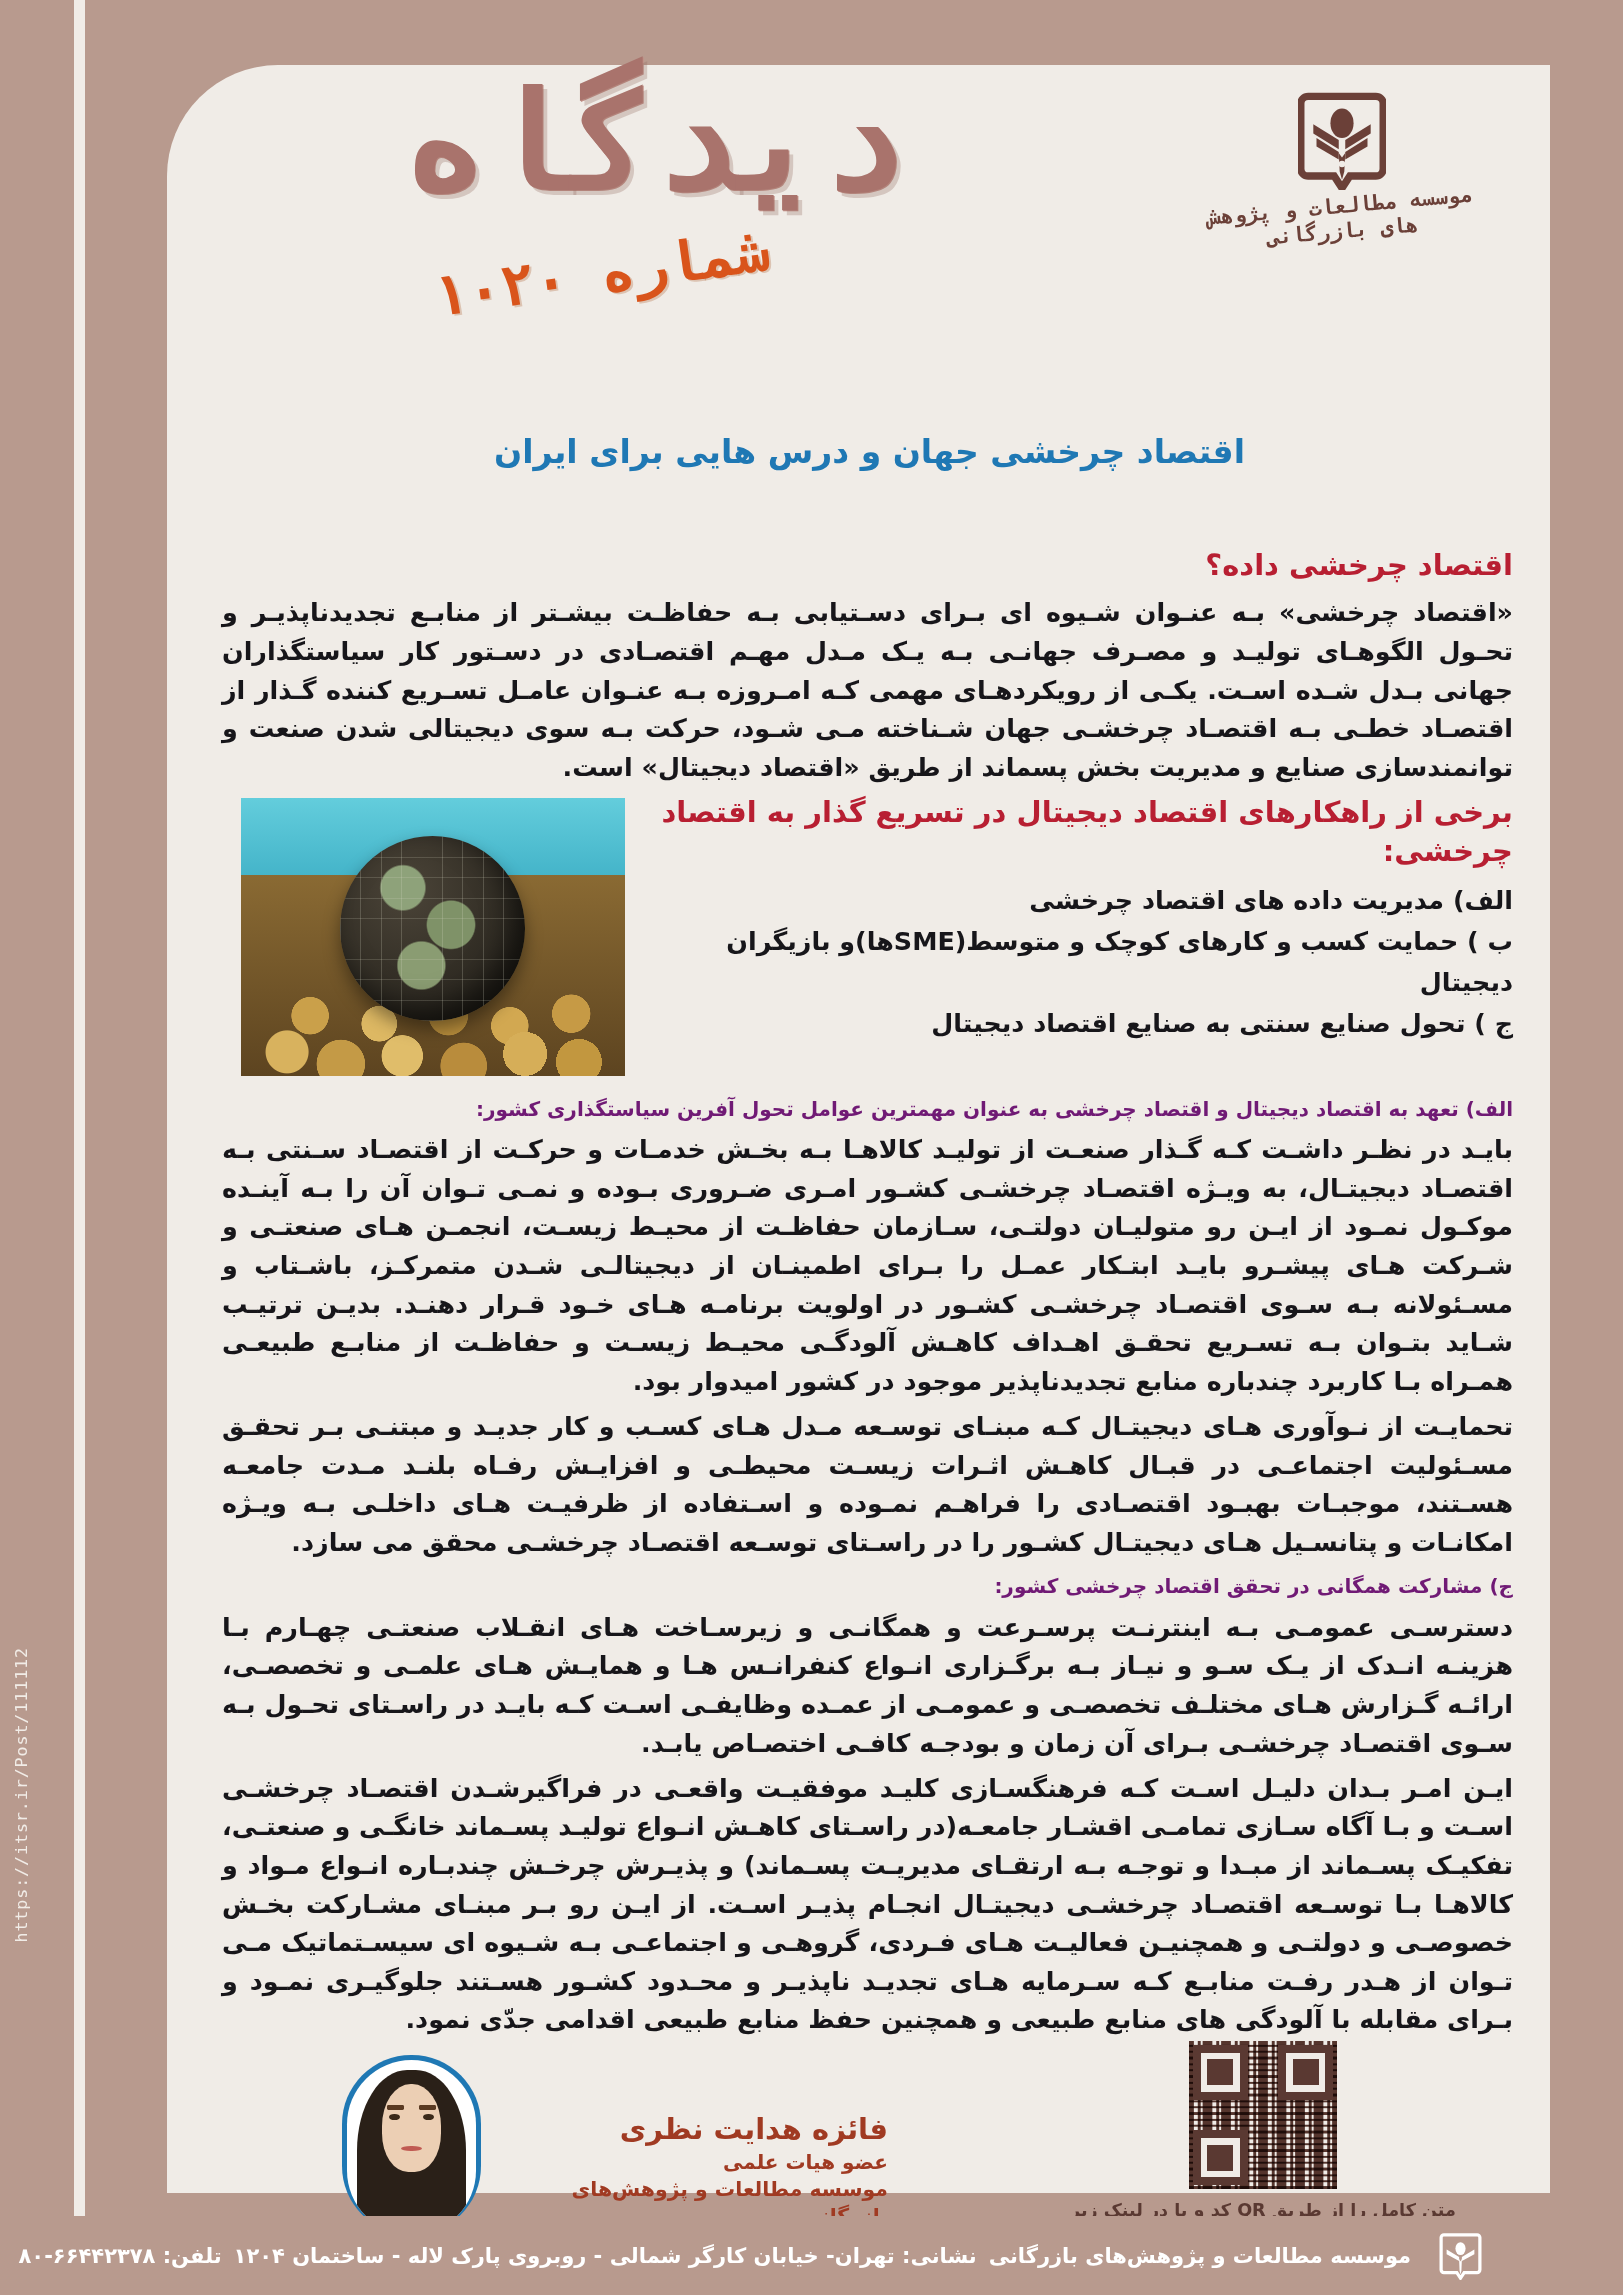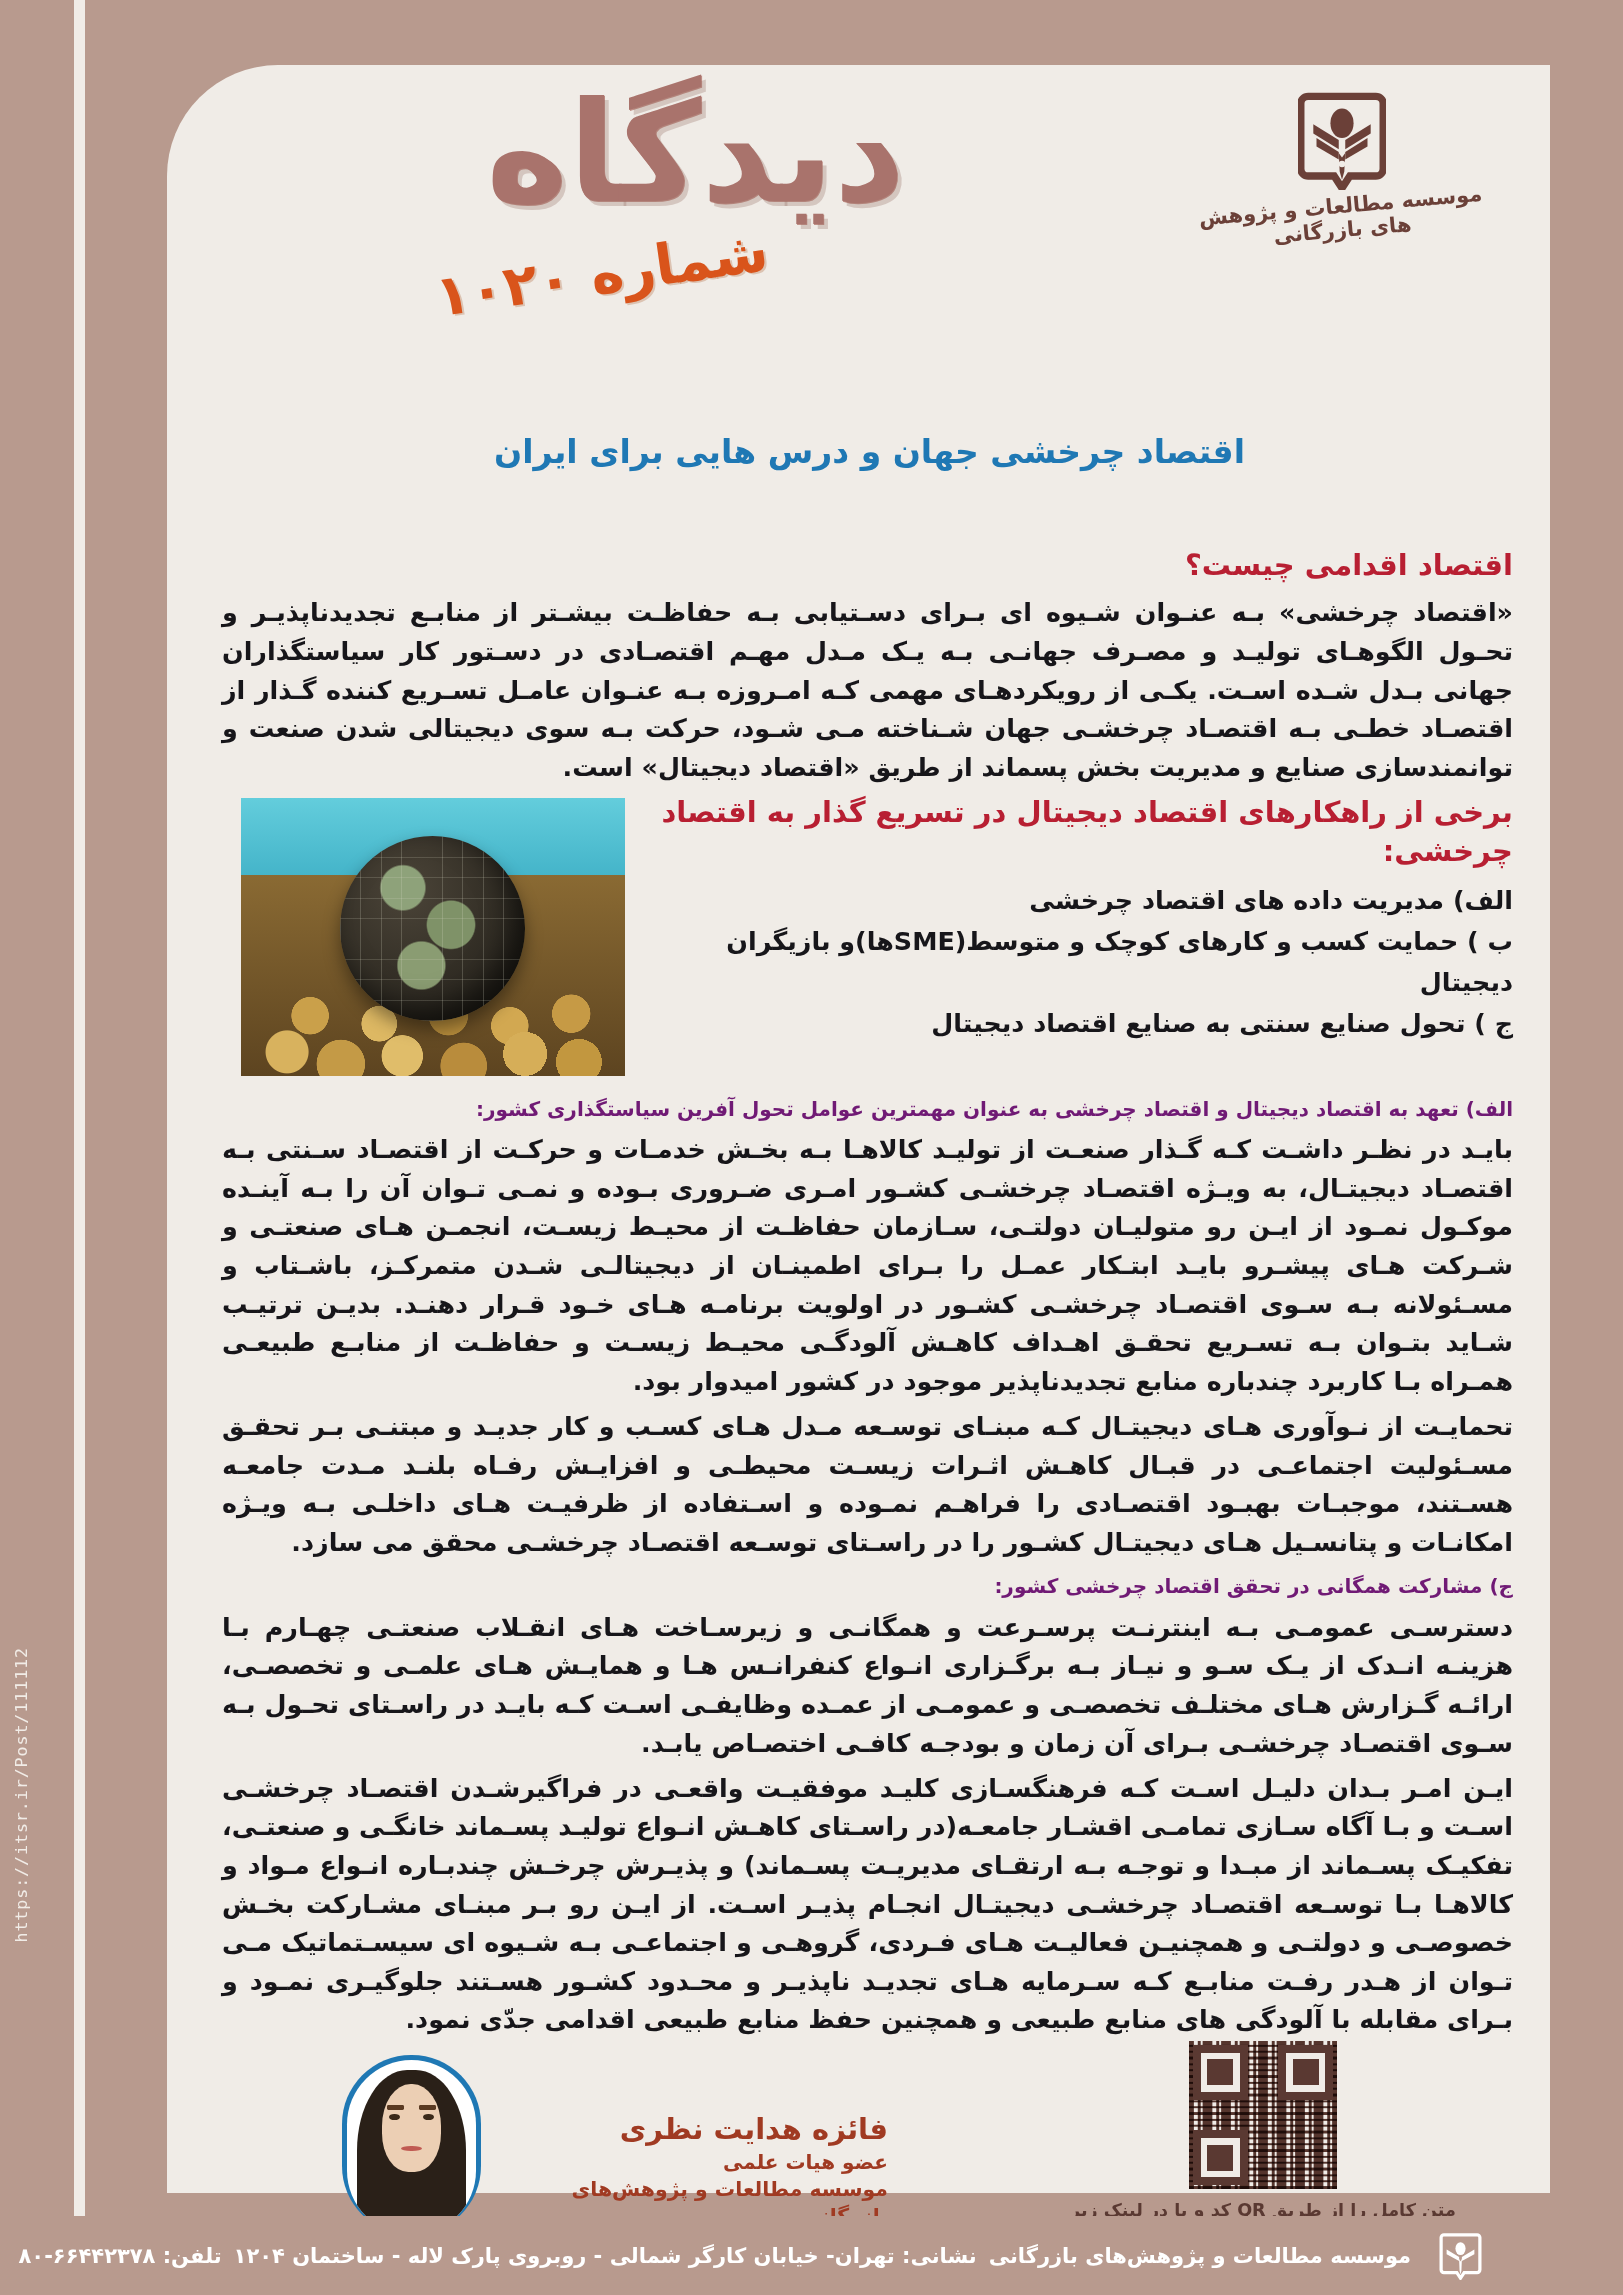--- a/index.html
+++ b/index.html
@@ -39,21 +39,21 @@
     position:absolute;left:11px;top:1647px;
     transform-origin:left top;
     transform:rotate(-90deg) translate(-100%,0);
     color:#f1ece7;font-size:16.7px;
     font-family:"DejaVu Sans Mono","Liberation Mono",monospace;
     letter-spacing:0.9px;direction:ltr;white-space:nowrap;
   }
 
   
   .masthead{
-    position:absolute;left:0;top:0;width:1383px;height:342px;
+    position:absolute;left:0;top:0;width:1383px;height:342px;font-family:Liberation Mono, monospace;
   }
   .didgah{
     position:absolute;right:645px;top:18.5px;
     font-size:139px;font-weight:bold;color:#a9736c;
     text-shadow:4.6px 4.6px 0 rgba(150,110,100,.30), 0.9px 0.9px 0 #c08f86;
     letter-spacing:-1.9px;line-height:1;
   }
   .shomare{
     position:absolute;right:787px;top:153px;
     font-size:56px;font-weight:bold;color:#d9541b;
@@ -238,21 +238,21 @@
         <circle cx="95" cy="164" r="7" fill="#f0ece7"></circle>
       </svg>
       <div class="brand-name">موسسه مطالعات و پژوهش های بازرگانی</div>
     </div>
   </div>
 
   <div class="main-title">اقتصاد چرخشی جهان و درس هایی برای ایران</div>
 
   <div class="content">
 
-    <h2 class="h-red">اقتصاد اقدامی چیست؟</h2>
+    <h2 class="h-red">اقتصاد چرخشی داده؟</h2>
     <p class="body-text">«اقتصاد چرخشی» بـه عنـوان شـیوه ای بـرای دسـتیابی بـه حفاظـت بیشـتر از منابـع تجدیدناپذیـر و تحـول الگوهـای تولیـد و مصـرف جهانـی بـه یـک مـدل مهـم اقتصـادی در دسـتور کار سیاستگذاران جهانی بـدل شـده اسـت. یکـی از رویکردهـای مهمی کـه امـروزه بـه عنـوان عامـل تسـریع کننده گـذار از اقتصـاد خطـی بـه اقتصـاد چرخشـی جهان شـناخته مـی شـود، حرکت بـه سوی دیجیتالی شدن صنعت و توانمندسازی صنایع و مدیریت بخش پسماند از طریق «اقتصاد دیجیتال» است.</p>
 
     <div class="globe-photo">
       <div class="sky"></div>
       <div class="coins"></div>
       <div class="globe">
         <div class="grid"></div>
       </div>
     </div>
 

